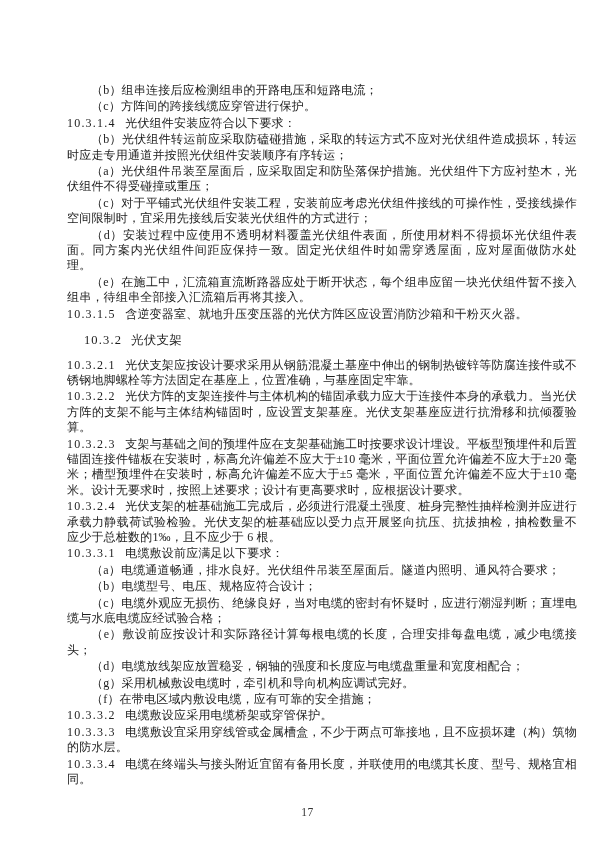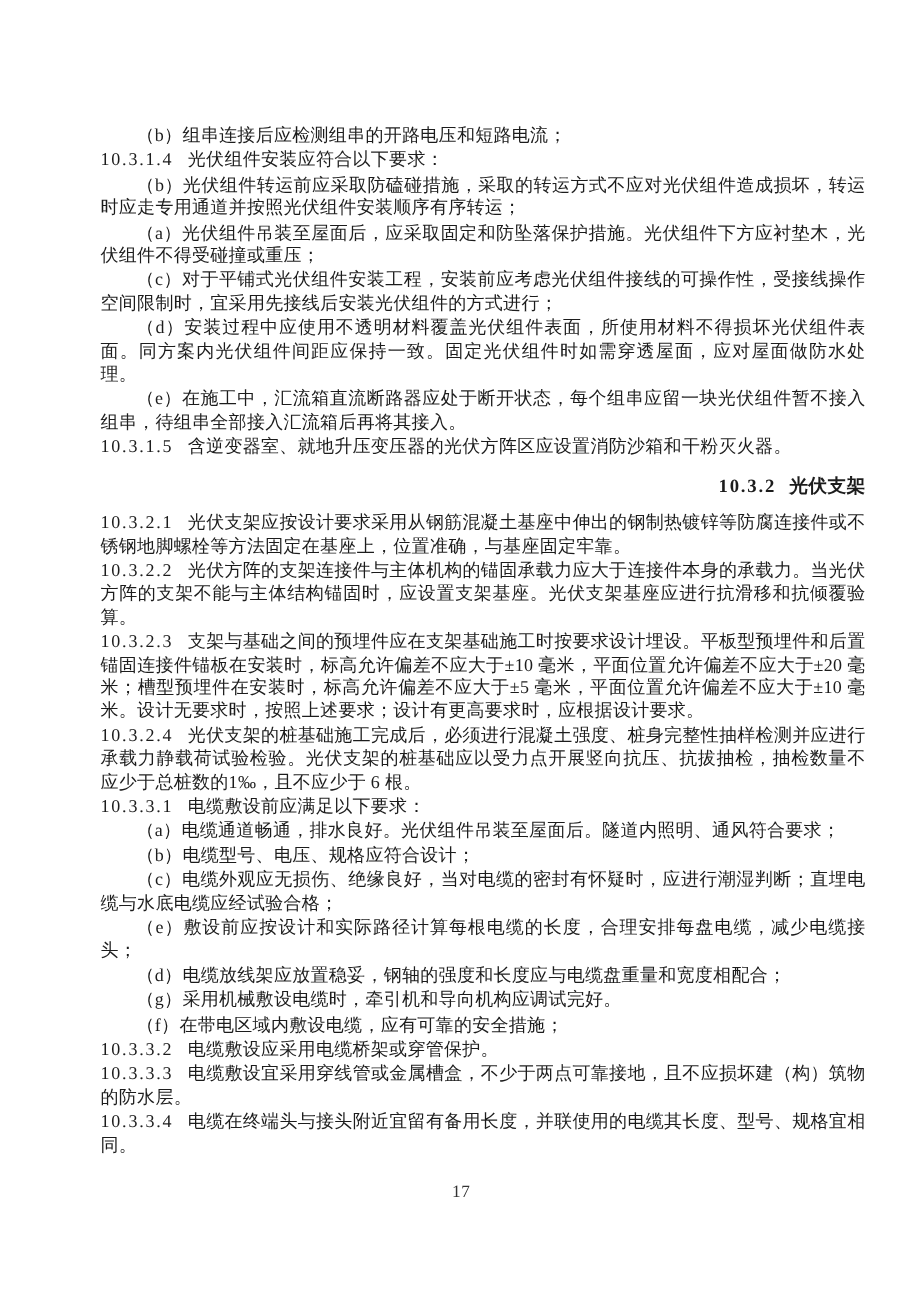--- a/index.html
+++ b/index.html
@@ -33,47 +33,47 @@
     text-indent: 0;
   }
   .num {
     letter-spacing: 1.2px;
     margin-right: 0.8em;
     white-space: nowrap;
   }
   h3.heading {
     font-size: 12.5px;
     line-height: 15.4px;
-    font-weight: bold;
+    font-weight: normal;
     margin: 11px 0 9px 0;
     padding-left: 1.35em;
     letter-spacing: 0.2px;
-    text-align: right;
   }
   h3.heading .num {
     margin-right: 0.7em;
   }
   .page-number {
     position: absolute;
-    bottom: 64px;
+    bottom: 47px;
     left: 0;
     width: 100%;
     text-align: center;
     font-size: 11.5px;
     color: #333;
     letter-spacing: 0.5px;
   }
 </style>
 </head>
 <body>
 
 <div class="page">
   <div class="content">
 
     <p class="item">（b）组串连接后应检测组串的开路电压和短路电流；</p>
+    <p class="item">（c）方阵间的跨接线缆应穿管进行保护。</p>
 
     <p class="clause"><span class="num">10.3.1.4</span><span>光伏组件安装应符合以下要求：</span></p>
 
     <p class="item">（b）光伏组件转运前应采取防磕碰措施，采取的转运方式不应对光伏组件造成损坏，转运时应走专用通道并按照光伏组件安装顺序有序转运；</p>
     <p class="item">（a）光伏组件吊装至屋面后，应采取固定和防坠落保护措施。光伏组件下方应衬垫木，光伏组件不得受碰撞或重压；</p>
     <p class="item">（c）对于平铺式光伏组件安装工程，安装前应考虑光伏组件接线的可操作性，受接线操作空间限制时，宜采用先接线后安装光伏组件的方式进行；</p>
     <p class="item">（d）安装过程中应使用不透明材料覆盖光伏组件表面，所使用材料不得损坏光伏组件表面。同方案内光伏组件间距应保持一致。固定光伏组件时如需穿透屋面，应对屋面做防水处理。</p>
     <p class="item">（e）在施工中，汇流箱直流断路器应处于断开状态，每个组串应留一块光伏组件暂不接入组串，待组串全部接入汇流箱后再将其接入。</p>
 
     <p class="clause"><span class="num">10.3.1.5</span><span>含逆变器室、就地升压变压器的光伏方阵区应设置消防沙箱和干粉灭火器。</span></p>

